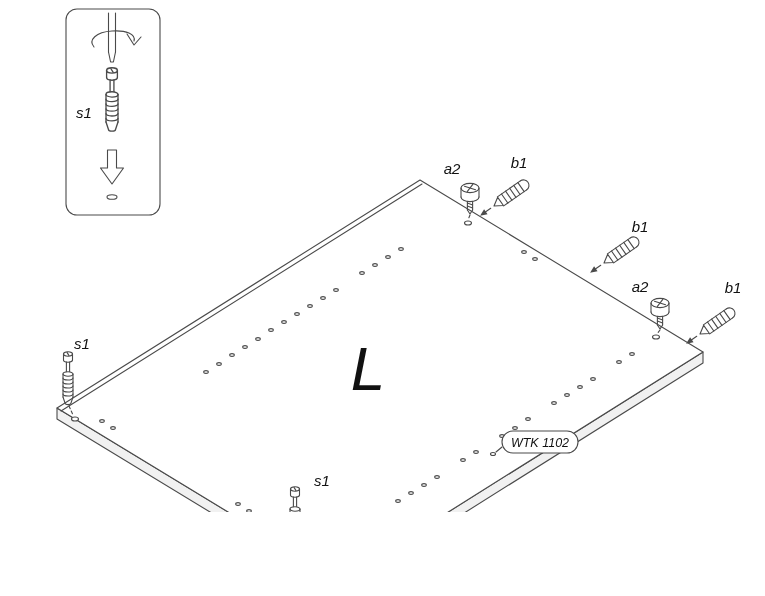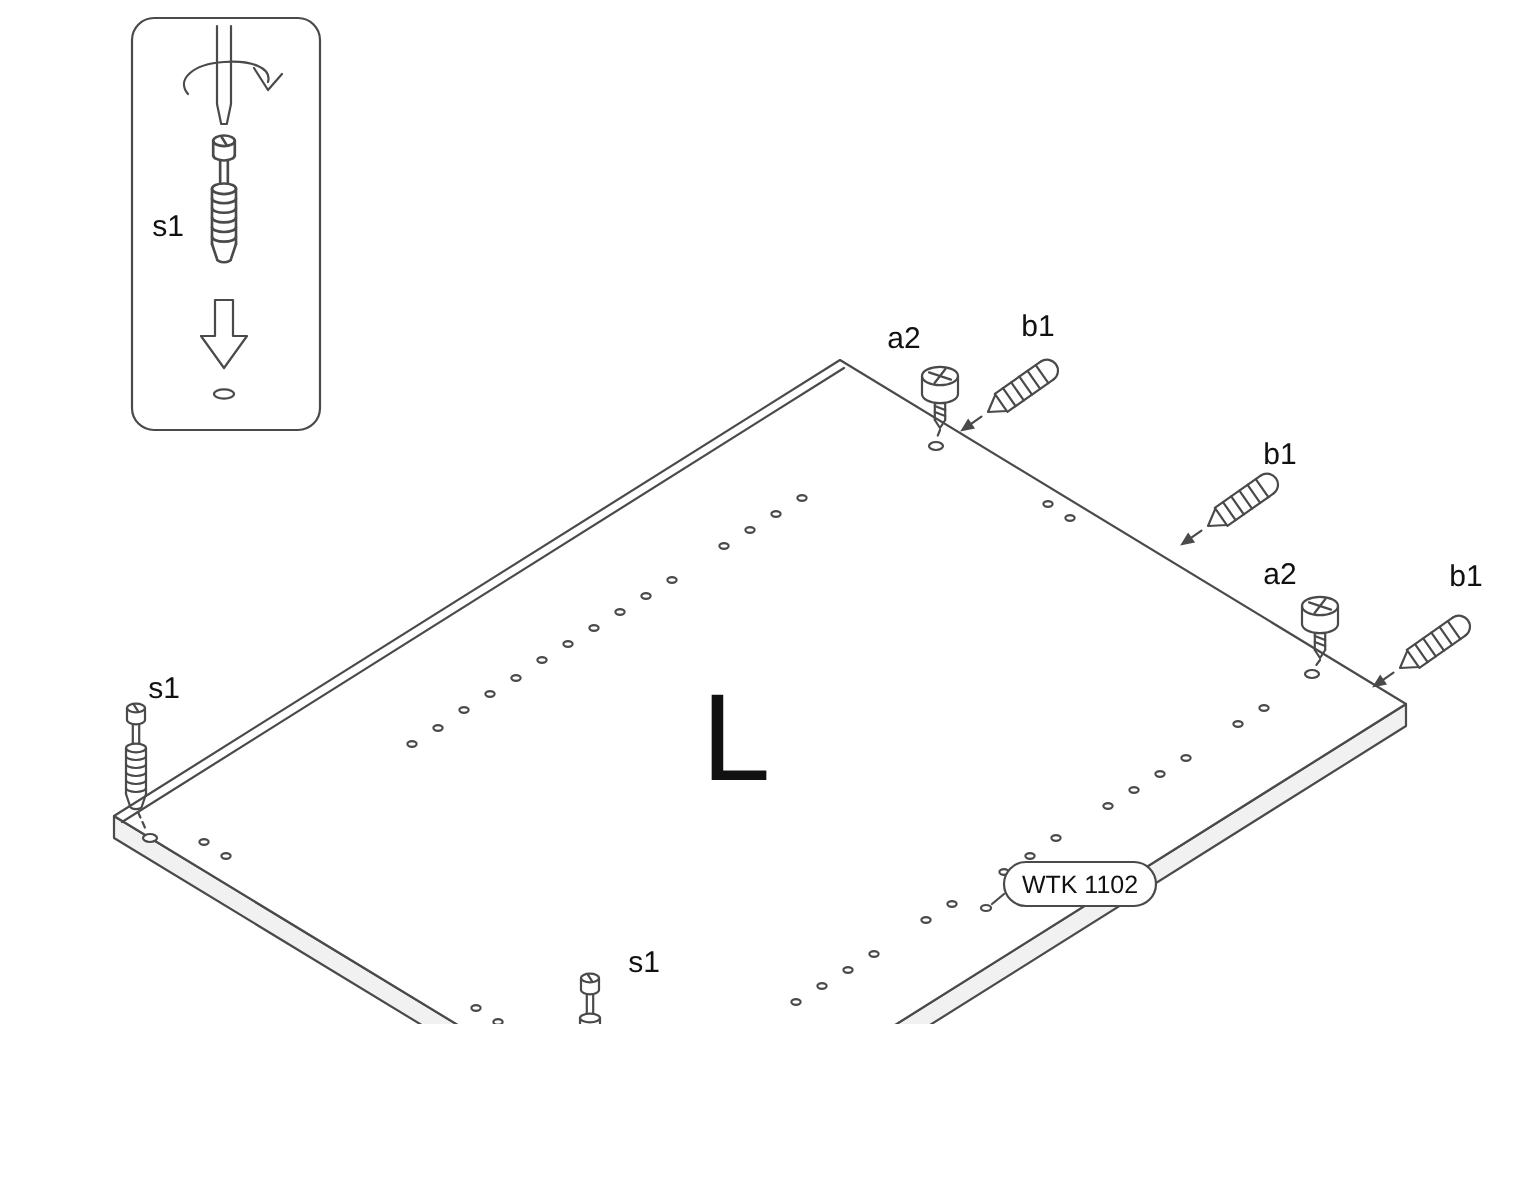--- a/index.html
+++ b/index.html
@@ -1,16 +1,16 @@
 <!DOCTYPE html>
 <html><head>
 <meta charset="utf-8">
 <style>
   html,body { margin:0; padding:0; background:#fff; }
-  .stage { position:relative; width:765px; height:512px; background:#fff; overflow:hidden; }
+  .stage { position:relative; width:765px; height:512px; background:#fff; overflow:hidden;font-style:italic; }
   svg { display:block; }
   svg text { font-family:"Liberation Sans", sans-serif; }
   .ln  { fill:none; stroke:#4a4a4a; stroke-width:1.1; stroke-linecap:round; stroke-linejoin:round; }
   .lnf { fill:#ffffff; stroke:#4a4a4a; stroke-width:1.1; stroke-linejoin:round; }
   .face-side { fill:#f1f1f1; stroke:#4a4a4a; stroke-width:1.1; stroke-linejoin:round; }
   .ah  { fill:#4a4a4a; stroke:none; }
   .dash { stroke-dasharray:3 2.5; }
   .lbl { fill:#111; font-size:15px; }
   .lbl-big { fill:#111; font-size:62px; }
   .lbl-code { fill:#111; font-size:12.5px; }

